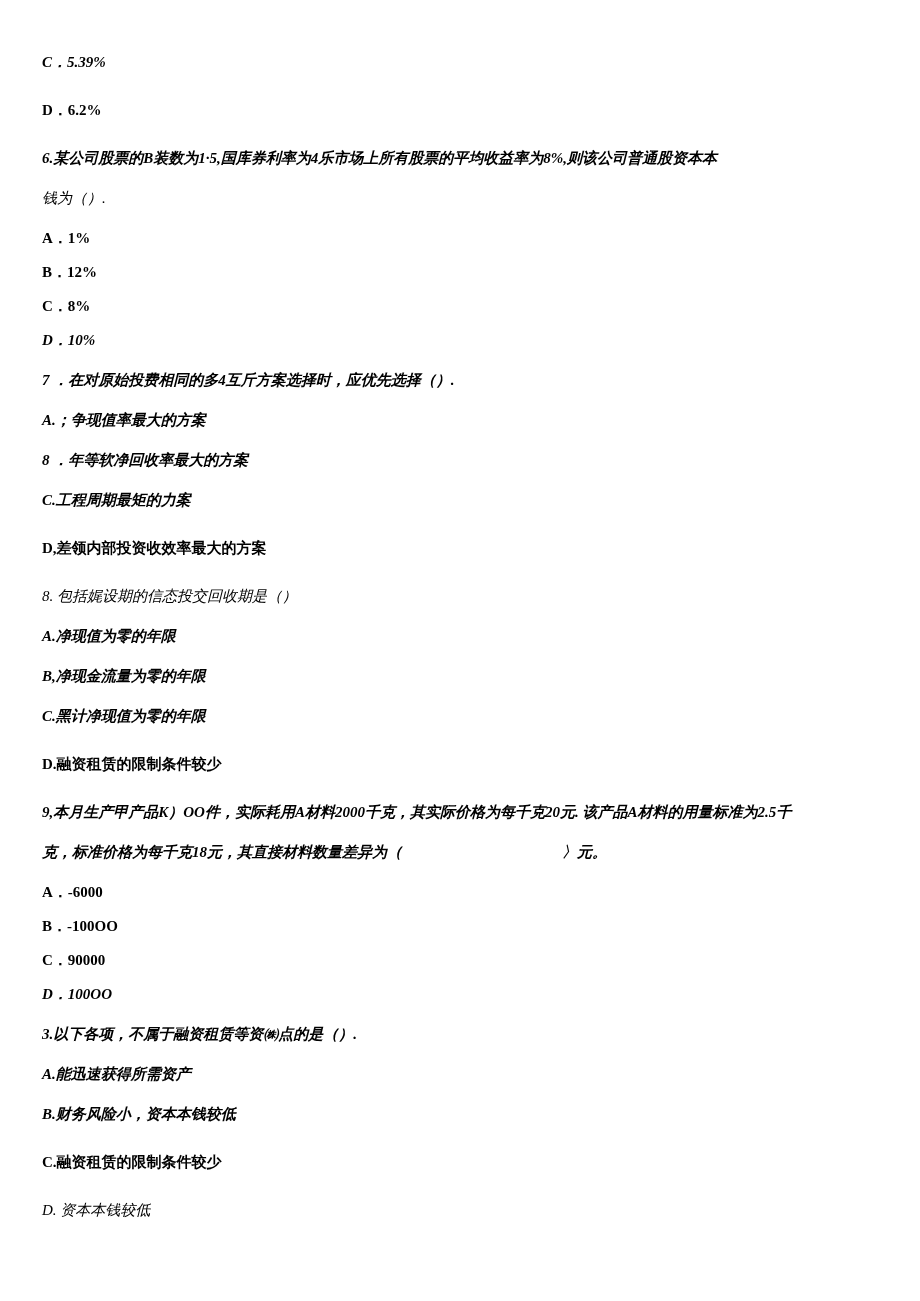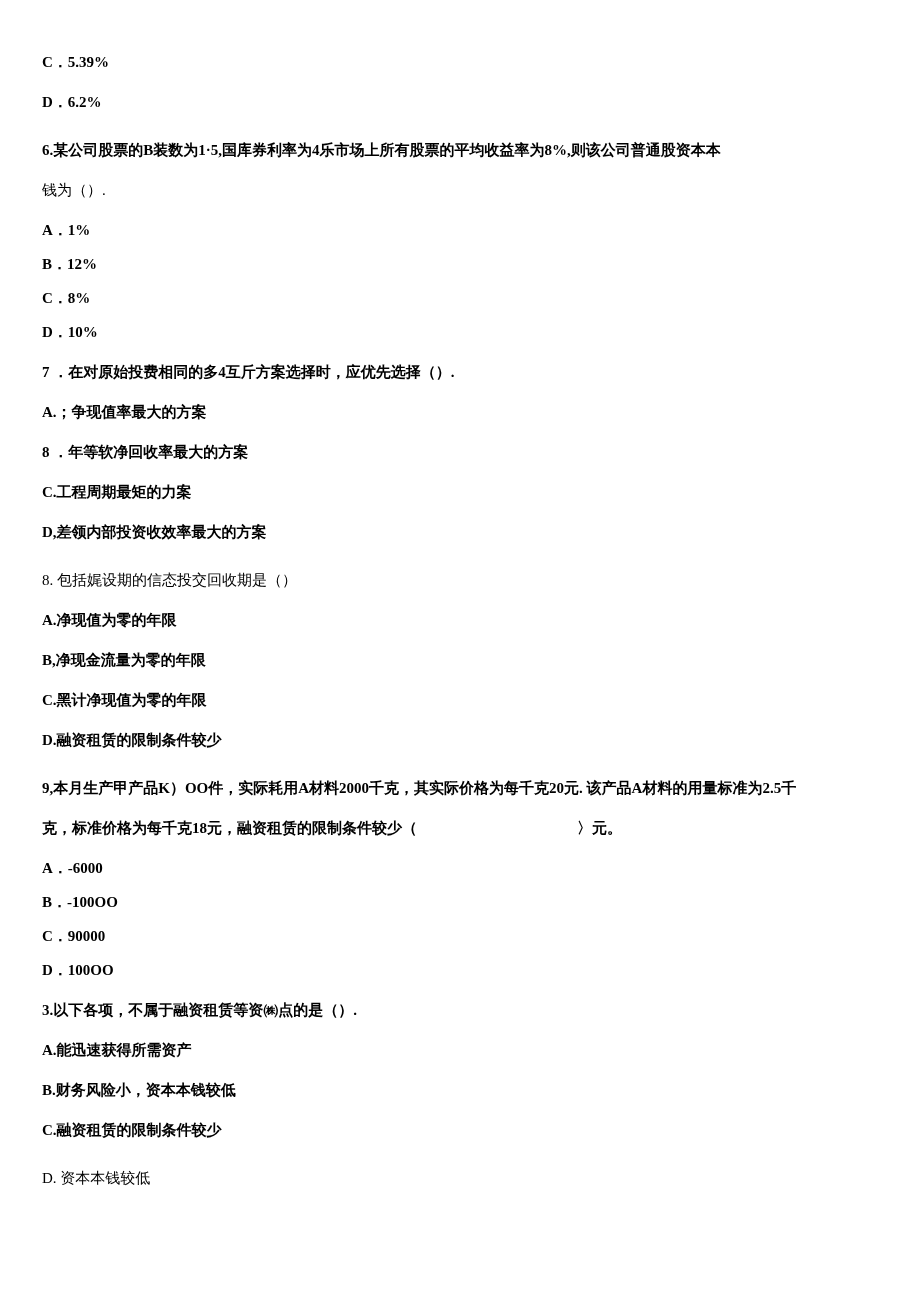--- a/index.html
+++ b/index.html
@@ -8,23 +8,25 @@
       margin: 0;
       padding: 50px 42px 60px 42px;
       width: 920px;
       box-sizing: border-box;
       color: #000;
       font-size: 15px;
       line-height: 1.6;
     }
     .line {
       margin-bottom: 16px;
+      font-style: italic;
     }
     .line-spaced {
       margin-bottom: 24px;
+      margin-top: 24px;
     }
     .line-tight {
       margin-bottom: 10px;
     }
     .bold {
       font-weight: bold;
     }
     .italic {
     }
   </style>
@@ -48,21 +50,21 @@
 <div class="line-spaced bold">D,差领内部投资收效率最大的方案</div>
 
 <div class="line italic">8. 包括娓设期的信态投交回收期是（）</div>
 <div class="line bold">A.净现值为零的年限</div>
 <div class="line bold">B,净现金流量为零的年限</div>
 <div class="line bold">C.黑计净现值为零的年限</div>
 <div class="line-spaced bold">D.融资租赁的限制条件较少</div>
 
 <div class="line bold">9,本月生产甲产品K）OO件，实际耗用A材料2000千克，其实际价格为每千克20元. 该产品A材料的用量标准为2.5千</div>
 <div class="line bold">
-  <span>克，标准价格为每千克18元，融资租赁的限制条件较少（</span><span style="display:inline-block; margin-left:160px;">〉元。</span>
+  <span>克，标准价格为每千克18元，其直接材料数量差异为（</span><span style="display:inline-block; margin-left:160px;">〉元。</span>
 </div>
 <div class="line-tight bold">A．-6000</div>
 <div class="line-tight bold">B．-100OO</div>
 <div class="line-tight bold">C．90000</div>
 <div class="line bold">D．100OO</div>
 
 <div class="line bold">3.以下各项，不属于融资租赁等资㈱点的是（）.</div>
 <div class="line bold">A.能迅速获得所需资产</div>
 <div class="line bold">B.财务风险小，资本本钱较低</div>
 <div class="line-spaced bold">C.融资租赁的限制条件较少</div>

